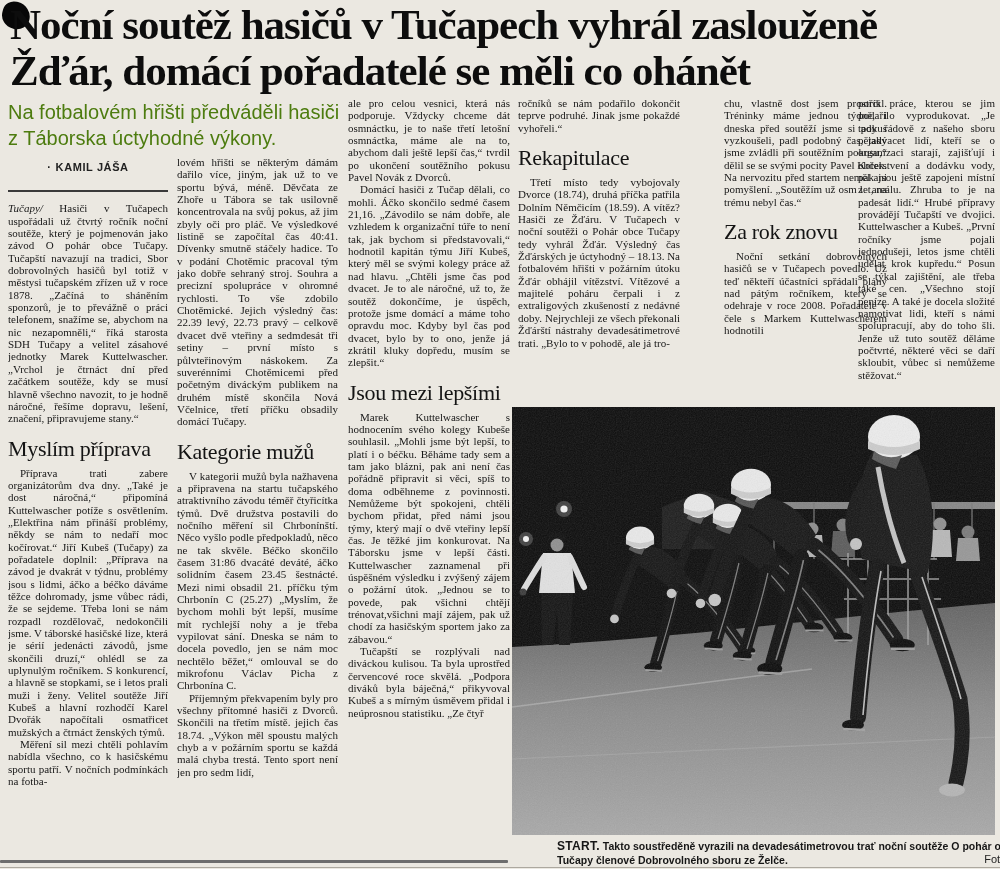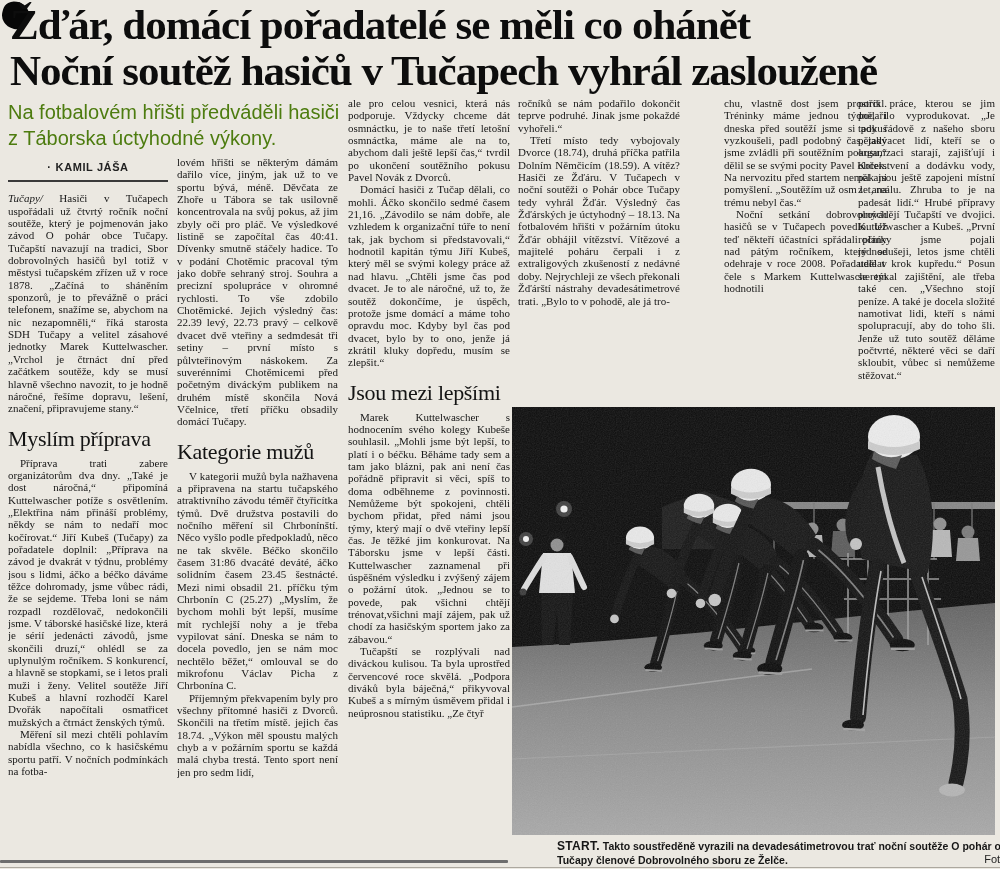--- a/index.html
+++ b/index.html
@@ -20,21 +20,21 @@
     font-family:"Liberation Sans",sans-serif;font-size:20px;line-height:26px;color:#4d7c0f;}
   
   .col{position:absolute;font-size:11px;line-height:12.35px;text-align:justify;
     color:#171717;overflow:hidden;hyphens:auto;-webkit-hyphens:auto;}
   .col p{margin:0;text-indent:12px;}
   .col p.noindent{text-indent:0;}
   .col h3{font-family:"Liberation Serif",serif;font-weight:normal;font-size:22px;
     line-height:24px;letter-spacing:-0.3px;margin:12px 0 6px 0;text-align:left;color:#141414;}
   .byline{font-family:"Liberation Sans",sans-serif;font-size:11px;font-weight:bold;
     letter-spacing:0.6px;text-align:center;color:#222;
-    border-bottom:2px solid #3a3a3a;padding-bottom:7px;margin-bottom:10px;}
+    border-bottom:2px solid #3a3a3a;padding-bottom:17px;margin-bottom:10px;}
   .byline .dot{font-weight:bold;margin-right:4px;}
   .lead-in{font-style:italic;}
   
   .photo{position:absolute;left:512px;top:407px;width:483px;height:428px;background:#0c0c0c;}
   .photo svg{display:block;width:100%;height:100%;}
   
   .caption{position:absolute;left:512px;top:839px;width:483px;height:28px;
     font-family:"Liberation Sans",sans-serif;font-size:10.5px;font-weight:bold;
     line-height:14px;color:#161616;margin-left:45px;}
   .caption .lead{font-size:12px;letter-spacing:0.3px;}
@@ -42,22 +42,22 @@
   
   .rule-cols{position:absolute;left:0px;top:860px;width:508px;height:2.5px;background:#6d6d6d;border-radius:1px;}
   .rule-full{position:absolute;left:0px;top:866.5px;width:1000px;height:1.5px;background:#aca89f;}
 </style>
 </head>
 <body>
 
 <div class="ink-blot"></div>
 
 <h1 class="headline" style="margin:0;">
+  <div>Noční soutěž hasičů v Tučapech vyhrál zaslouženě</div>
   <div>Žďár, domácí pořadatelé se měli co ohánět</div>
-  <div>Noční soutěž hasičů v Tučapech vyhrál zaslouženě</div>
 </h1>
 
 <div class="subhead">Na fotbalovém hřišti předváděli hasiči z Táborska úctyhodné výkony.</div>
 
 <div class="col" style="left:8px;top:161px;width:160px;height:699px;">
   <div class="byline"><span class="dot">·</span><span>KAMIL JÁŠA</span></div>
   <p class="noindent"><em class="lead-in">Tučapy/</em> <span>Hasiči v Tučapech uspořádali už čtvrtý ročník noční soutěže, který je pojmenován jako závod O pohár obce Tučapy. Tučapští navazují na tradici, Sbor dobrovolných hasičů byl totiž v městysi tučapském zřízen už v roce 1878. „Začíná to sháněním sponzorů, je to převážně o práci telefonem, snažíme se, abychom na nic nezapomněli,“ říká starosta SDH Tučapy a velitel zásahové jednotky Marek Kuttelwascher. „Vrchol je čtrnáct dní před začátkem soutěže, kdy se musí hlavně všechno navozit, to je hodně náročné, řešíme dopravu, lešení, značení, připravujeme stany.“</span></p>
   <h3>Myslím příprava</h3>
   <p>Příprava trati zabere organizátorům dva dny. „Také je dost náročná,“ připomíná Kuttelwascher potíže s osvětlením. „Elektřina nám přináší problémy, někdy se nám to nedaří moc kočírovat.“ Jiří Kubeš (Tučapy) za pořadatele doplnil: „Příprava na závod je dvakrát v týdnu, problémy jsou s lidmi, áčko a béčko dáváme těžce dohromady, jsme vůbec rádi, že se sejdeme. Třeba loni se nám rozpadl rozdělovač, nedokončili jsme. V táborské hasičské lize, která je sérií jedenácti závodů, jsme skončili druzí,“ ohlédl se za uplynulým ročníkem. S konkurencí, a hlavně se stopkami, se i letos prali muži i ženy. Velitel soutěže Jiří Kubeš a hlavní rozhodčí Karel Dvořák napočítali osmatřicet mužských a čtrnáct ženských týmů.</p>
   <p>Měření sil mezi chtěli pohlavím nabídla všechno, co k hasičskému sportu patří. V nočních podmínkách na fotba-</p>
@@ -73,25 +73,27 @@
 <div class="col" style="left:348px;top:97px;width:162px;height:763px;">
   <p class="noindent">ale pro celou vesnici, která nás podporuje. Vždycky chceme dát osmnáctku, je to naše třetí letošní osmnáctka, máme ale na to, abychom dali ještě lepší čas,“ tvrdil po ukončení soutěžního pokusu Pavel Novák z Dvorců.</p>
   <p>Domácí hasiči z Tučap dělali, co mohli. Áčko skončilo sedmé časem 21,16. „Závodilo se nám dobře, ale vzhledem k organizační túře to není tak, jak bychom si představovali,“ hodnotil kapitán týmu Jiří Kubeš, který měl se svými kolegy práce až nad hlavu. „Chtěli jsme čas pod dvacet. Je to ale náročné, už to, že soutěž dokončíme, je úspěch, protože jsme domácí a máme toho opravdu moc. Kdyby byl čas pod dvacet, bylo by to ono, jenže já zkrátil kluky dopředu, musím se zlepšit.“</p>
   <h3>Jsou mezi lepšími</h3>
   <p>Marek Kuttelwascher s hodnocením svého kolegy Kubeše souhlasil. „Mohli jsme být lepší, to platí i o béčku. Běháme tady sem a tam jako blázni, pak ani není čas pořádně připravit si věci, spíš to doma odběhneme z povinnosti. Nemůžeme být spokojeni, chtěli bychom přidat, před námi jsou týmy, který mají o dvě vteřiny lepší čas. Je těžké jim konkurovat. Na Táborsku jsme v lepší části. Kuttelwascher zaznamenal při úspěšném výsledku i zvýšený zájem o požární útok. „Jednou se to povede, pak všichni chtějí trénovat,všichni mají zájem, pak už chodí za hasičským sportem jako za zábavou.“</p>
   <p>Tučapští se rozplývali nad diváckou kulisou. Ta byla uprostřed červencové roce skvělá. „Podpora diváků byla báječná,“ přikyvoval Kubeš a s mírným úsměvem přidal i neúprosnou statistiku. „Ze čtyř</p>
 </div>
 
 <div class="col" style="left:518px;top:97px;width:162px;height:306px;">
   <p class="noindent">ročníků se nám podařilo dokončit teprve podruhé. Jinak jsme pokaždé vyhořeli.“</p>
+  <h3>Rekapitulace</h3>
   <p>Třetí místo tedy vybojovaly Dvorce (18.74), druhá příčka patřila Dolním Němčicím (18.59). A vítěz? Hasiči ze Žďáru. V Tučapech v noční soutěži o Pohár obce Tučapy tedy vyhrál Žďár. Výsledný čas Žďárských je úctyhodný – 18.13. Na fotbalovém hřišti v požárním útoku Žďár obhájil vítězství. Vítězové a majitelé poháru čerpali i z extraligových zkušeností z nedávné doby. Nejrychleji ze všech překonali Žďárští nástrahy devadesátimetrové trati. „Bylo to v pohodě, ale já tro-</p>
 </div>
 
 <div class="col" style="left:724px;top:97px;width:163px;height:306px;">
   <p class="noindent">chu, vlastně dost jsem prostříkl. Tréninky máme jednou týdně, i dneska před soutěží jsme si pokus vyzkoušeli, padl podobný čas, jaký jsme zvládli při soutěžním pokusu,“ dělil se se svými pocity Pavel Kotek. Na nervozitu před startem neměl ani pomyšlení. „Soutěžím už osm let, na trému nebyl čas.“</p>
+  <h3>Za rok znovu</h3>
   <p>Noční setkání dobrovolných hasičů se v Tučapech povedlo. Už teď někteří účastníci spřádali plány nad pátým ročníkem, který se odehraje v roce 2008. Pořadatelé v čele s Markem Kuttelwascherem hodnotili</p>
 </div>
 
 <div class="col" style="left:858px;top:97px;width:137px;height:306px;">
   <p class="noindent">porci práce, kterou se jim podařilo vyprodukovat. „Je tady řádově z našeho sboru pětadvacet lidí, kteří se o organizaci starají, zajišťují i občerstvení a dodávku vody, pak jsou ještě zapojeni místní z areálu. Zhruba to je na padesát lidí.“ Hrubé přípravy provádějí Tučapští ve dvojici. Kuttelwascher a Kubeš. „První ročníky jsme pojali jednodušeji, letos jsme chtěli udělat krok kupředu.“ Posun se týkal zajištění, ale třeba také cen. „Všechno stojí peníze. A také je docela složité namotivat lidi, kteří s námi spolupracují, aby do toho šli. Jenže už tuto soutěž děláme počtvrté, některé věci se daří skloubit, vůbec si nemůžeme stěžovat.“</p>
 </div>
 
 <div class="photo">
 <svg viewBox="0 0 483 428" preserveAspectRatio="none">
   <defs>

